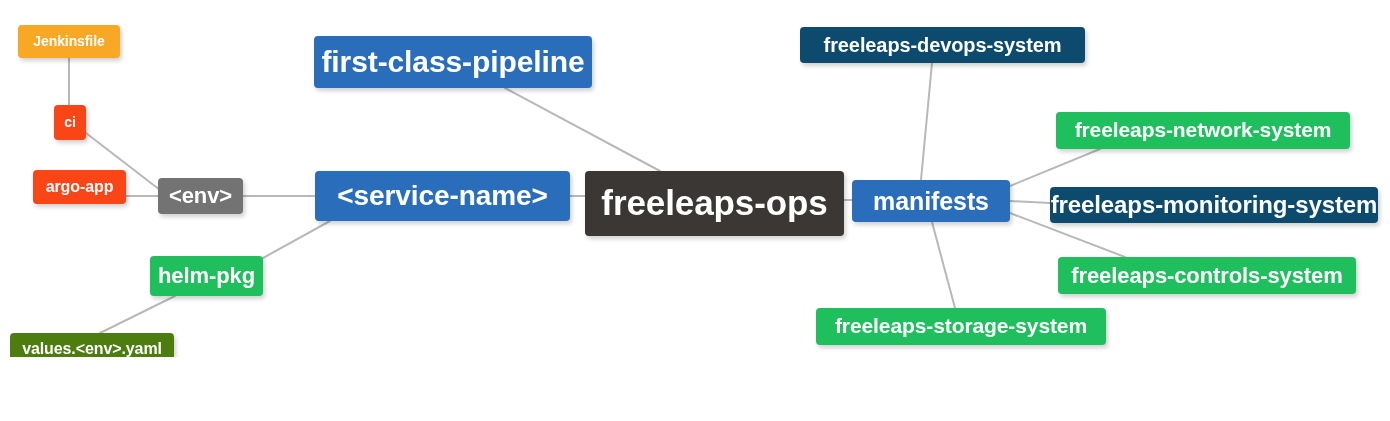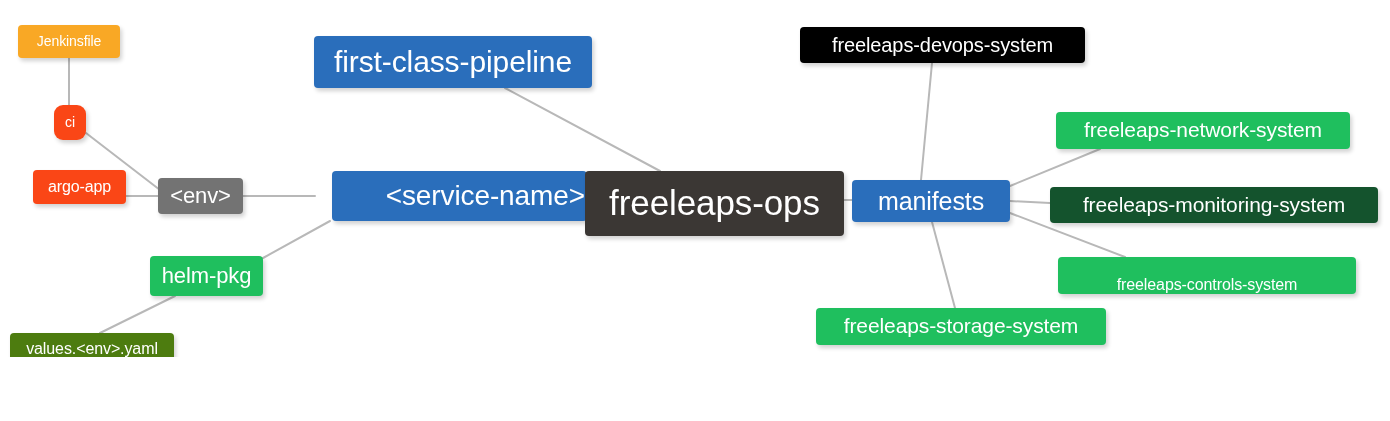--- a/index.html
+++ b/index.html
@@ -11,20 +11,21 @@
   body {
     font-family: "Liberation Sans", sans-serif;
     -webkit-font-smoothing: antialiased;
   }
   #canvas {
     position: relative;
     width: 1390px;
     height: 357px;
     background: #ffffff;
     overflow: hidden;
+    font-weight: bold;
   }
   #edges {
     position: absolute;
     left: 0;
     top: 0;
     width: 1390px;
     height: 421px;
     pointer-events: none;
   }
   .node {
@@ -64,56 +65,56 @@
       <line x1="921" y1="180" x2="932" y2="63" stroke="#b8b8b8" stroke-width="2" stroke-linecap="round"></line>
       <line x1="1010" y1="186" x2="1100" y2="149" stroke="#b8b8b8" stroke-width="2" stroke-linecap="round"></line>
       <line x1="1010" y1="201" x2="1050" y2="203" stroke="#b8b8b8" stroke-width="2" stroke-linecap="round"></line>
       <line x1="1010" y1="213" x2="1125" y2="257" stroke="#b8b8b8" stroke-width="2" stroke-linecap="round"></line>
       <line x1="932" y1="222" x2="955" y2="308" stroke="#b8b8b8" stroke-width="2" stroke-linecap="round"></line>
     </svg>
   <div id="node-layer">
       <div class="node" style="left: 18px; top: 25px; width: 102px; height: 33px; background: rgb(249, 168, 37); font-size: 14px;">
         <span class="node-label">Jenkinsfile</span>
       </div>
-      <div class="node" style="left: 54px; top: 105px; width: 32px; height: 35px; background: rgb(250, 70, 22); font-size: 14px; border-radius: 9px;">
+      <div class="node" style="left: 54px; top: 105px; width: 32px; height: 35px; background: rgb(250, 70, 22); font-size: 14px;">
         <span class="node-label">ci</span>
       </div>
       <div class="node" style="left: 33px; top: 170px; width: 93px; height: 34px; background: rgb(250, 70, 22); font-size: 16px;">
         <span class="node-label">argo-app</span>
       </div>
       <div class="node" style="left: 158px; top: 178px; width: 85px; height: 36px; background: #737373; font-size: 22px;">
         <span class="node-label">&lt;env&gt;</span>
       </div>
       <div class="node" style="left: 150px; top: 256px; width: 113px; height: 40px; background: rgb(31, 191, 94); font-size: 22px;">
         <span class="node-label">helm-pkg</span>
       </div>
       <div class="node" style="left: 10px; top: 333px; width: 164px; height: 33px; background: #4d7c0f; font-size: 16px;">
         <span class="node-label">values.&lt;env&gt;.yaml</span>
       </div>
       <div class="node" style="left: 314px; top: 36px; width: 278px; height: 52px; background: rgb(42, 110, 187); font-size: 30px;">
         <span class="node-label">first-class-pipeline</span>
       </div>
-      <div class="node" style="left: 332px; top: 171px; width: 255px; height: 50px; background: rgb(42, 110, 187); font-size: 28px; justify-content: flex-end;">
+      <div class="node" style="left: 315px; top: 171px; width: 255px; height: 50px; background: rgb(42, 110, 187); font-size: 28px;">
         <span class="node-label">&lt;service-name&gt;</span>
       </div>
       <div class="node" style="left: 585px; top: 171px; width: 259px; height: 65px; background: rgb(59, 55, 52); font-size: 35px;">
         <span class="node-label">freeleaps-ops</span>
       </div>
       <div class="node" style="left: 852px; top: 180px; width: 158px; height: 42px; background: rgb(42, 110, 187); font-size: 25px;">
         <span class="node-label">manifests</span>
       </div>
-      <div class="node" style="left: 800px; top: 27px; width: 285px; height: 36px; background: #000000; font-size: 20px;">
+      <div class="node" style="left: 800px; top: 27px; width: 285px; height: 36px; background: #0c4a6e; font-size: 20px;">
         <span class="node-label">freeleaps-devops-system</span>
       </div>
       <div class="node" style="left: 1056px; top: 112px; width: 294px; height: 37px; background: rgb(31, 191, 94); font-size: 21px; text-align: center;">
         <span class="node-label">freeleaps-network-system</span>
       </div>
-      <div class="node" style="left: 1050px; top: 187px; width: 328px; height: 36px; background: #14532d; font-size: 21px;">
+      <div class="node" style="left: 1050px; top: 187px; width: 328px; height: 36px; background: #0c4a6e; font-size: 24px;">
         <span class="node-label">freeleaps-monitoring-system</span>
       </div>
-      <div class="node" style="left: 1058px; top: 257px; width: 298px; height: 37px; background: rgb(31, 191, 94); font-size: 16px; align-items: flex-end;">
+      <div class="node" style="left: 1058px; top: 257px; width: 298px; height: 37px; background: rgb(31, 191, 94); font-size: 22px;">
         <span class="node-label">freeleaps-controls-system</span>
       </div>
       <div class="node" style="left: 816px; top: 308px; width: 290px; height: 37px; background: rgb(31, 191, 94); font-size: 21px;">
         <span class="node-label">freeleaps-storage-system</span>
       </div>
     </div>
 </div>
 
 </body></html>

